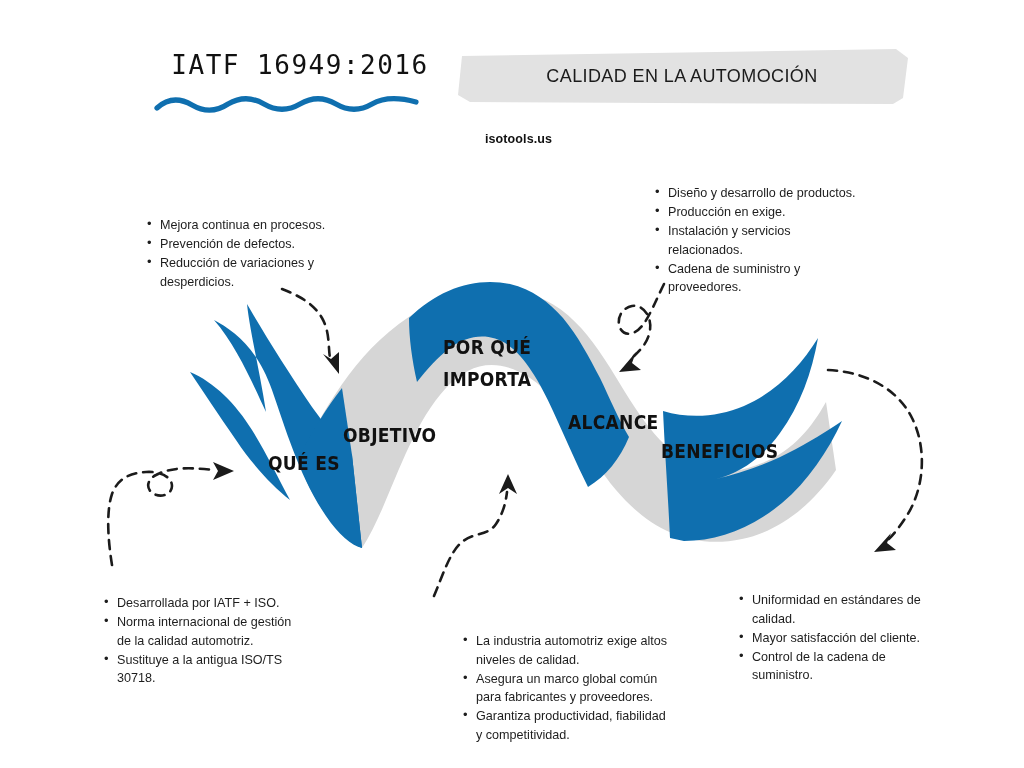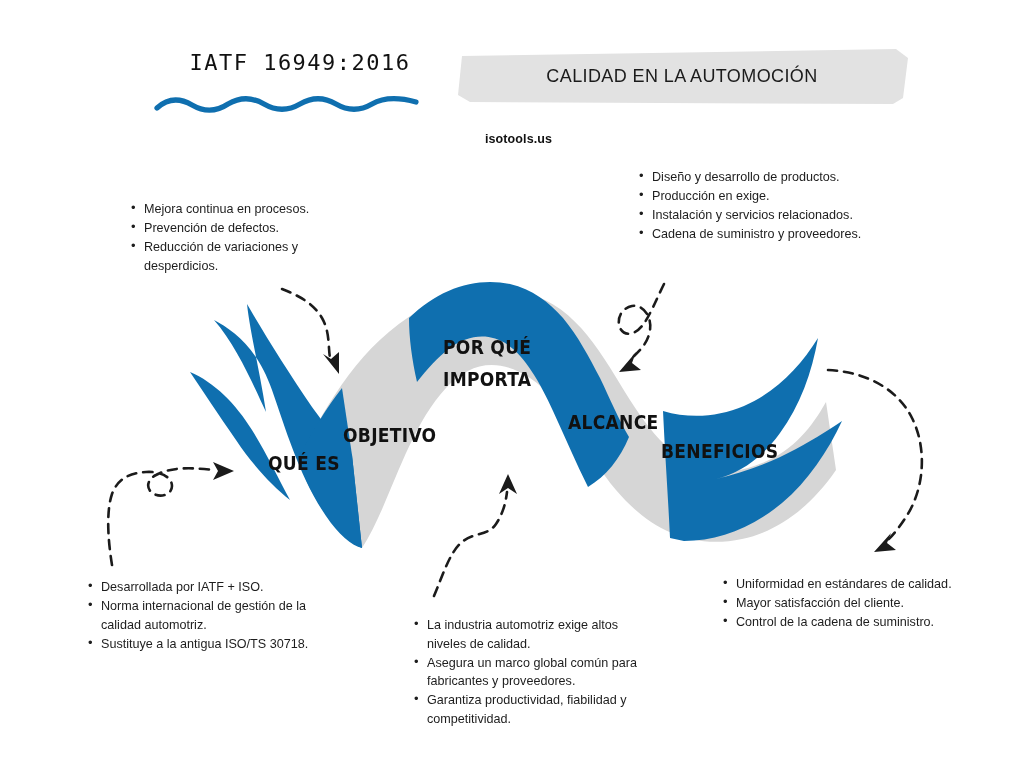--- a/index.html
+++ b/index.html
@@ -20,21 +20,21 @@
   
   #header-title-wrap {
     position: absolute;
     left: 150px;
     top: 52px;
     width: 300px;
     height: 80px;
   }
   #main-title {
     font-family: "DejaVu Sans Mono", monospace;
-    font-size: 22px;
+    font-size: 26px;
     letter-spacing: 1.5px;
     color: #111111;
     text-align: center;
     white-space: nowrap;
     line-height: 1;
     margin: 0;
     font-weight: 400;
   }
   #title-underline {
     position: absolute;
@@ -84,42 +84,42 @@
   }
 
   
   .note-block {
     position: absolute;
     font-size: 12.6px;
     line-height: 18.5px;
     color: #1d1d1d;
   }
   .note-block ul {
-    margin: 0;
+    margin: 16px;
     padding: 0 0 0 16px;
     list-style: none;
   }
   .note-block li {
     position: relative;
     margin: 0 0 0.5px 0;
     padding: 0;
   }
   .note-block li::before {
     content: "\2022";
     position: absolute;
     left: -13px;
     top: -1px;
     font-size: 13px;
     color: #1d1d1d;
   }
 
   #note-mejora   { left: 128px; top: 200px;  width: 215px; }
   #note-diseno   { left: 636px; top: 168px;  width: 245px; }
   #note-norma    { left: 85px;  top: 578px;  width: 225px; }
-  #note-industria{ left: 411px; top: 616px;  width: 245px; }
+  #note-industria{ left: 444px; top: 616px;  width: 245px; }
   #note-uniform  { left: 720px; top: 575px;  width: 240px; }
 
   
   #ribbon-stage {
     position: absolute;
     left: 0;
     top: 0;
     width: 1024px;
     height: 768px;
     pointer-events: none;

